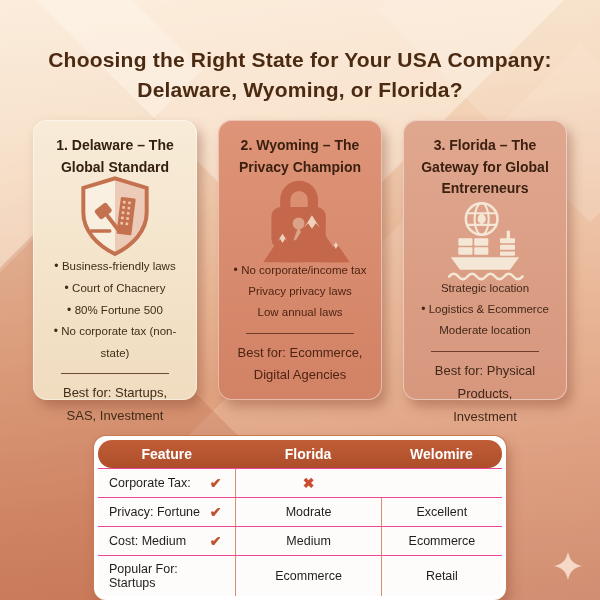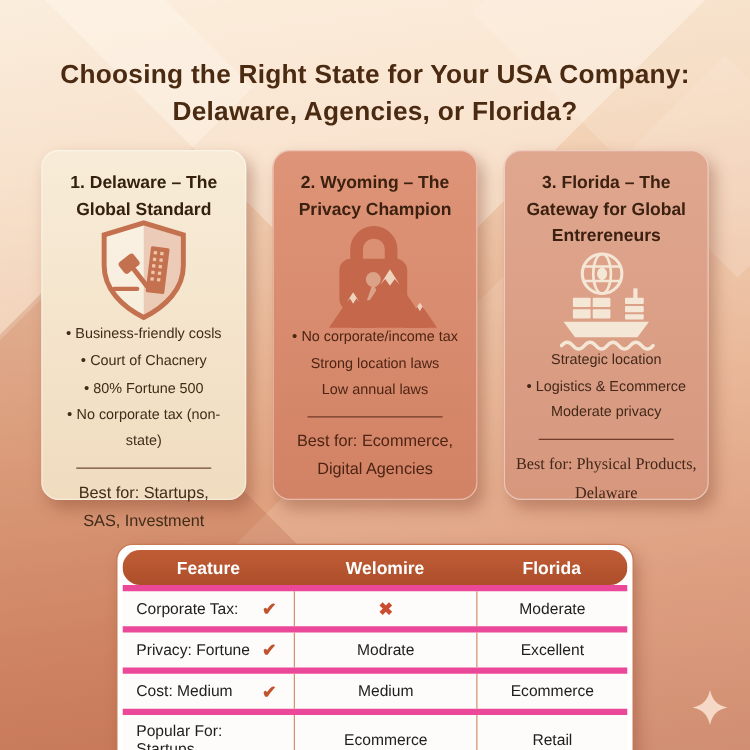--- a/index.html
+++ b/index.html
@@ -32,52 +32,52 @@
   .card-wyoming .card-heading,.card-florida .card-heading{color:#3c2010;}
   .icon-box{flex:1;display:flex;align-items:center;justify-content:center;min-height:78px;}
   .points{font-size:11.5px;line-height:1.8;color:#402c18;}
   .card-wyoming .points{color:#4d2413;}
   .card-florida .points{color:#43281a;text-align:center;}
   .point[data-bulleted="true"]::before{content:"• ";font-size:12px;}
   .divider{width:74%;margin:10px auto 8px auto;border-top:1.4px solid rgba(95,45,28,0.85);}
   .card-delaware .divider{border-top-color:#6f4a32;}
   .best-for{font-size:13px;line-height:1.75;color:#402c18;}
   .card-wyoming .best-for{color:#4d2413;}
-  .card-florida .best-for{color:#43281a;font-family:Liberation Serif, serif;}
+  .card-florida .best-for{color:#43281a;}
   .best-for span{display:block;}
 
   .table-wrap{position:absolute;left:94px;top:436px;width:412px;background:#fdfcfa;
     border:4px solid #ffffff;border-radius:12px;box-sizing:border-box;overflow:hidden;
     box-shadow:0 0 0 1px #c97a55, 4px 6px 12px rgba(125,55,35,0.35);}
   .t-row{display:grid;grid-template-columns:34% 36% 30%;}
   .t-header{background:linear-gradient(180deg,#c05d37 0%,#ad4e2a 100%);color:#ffffff;
     font-weight:bold;font-size:14px;border-radius:14px;}
   .t-hcell{padding:6px 4px;text-align:center;}
-  .t-body .t-row{border-top:5px solid #ec4899;font-size:12.5px;color:#1e1e1e;}
+  .t-body .t-row{border-top:1px solid #ec4899;font-size:12.5px;color:#1e1e1e;}
   .t-cell{padding:6px 8px;display:flex;align-items:center;justify-content:center;}
   .t-cell + .t-cell{border-left:1px solid #d9906f;}
   .t-feature{justify-content:space-between;text-align:left;padding-left:11px;padding-right:14px;}
   .mark{color:#c0532e;font-weight:bold;font-size:14px;}
   .cross{color:#c94e30;font-weight:bold;font-size:14px;}
 
   .sparkle{position:absolute;left:553px;top:551px;}
 </style>
 </head>
 <body>
 
 <div class="canvas">
   <div class="bg-shape bg-d1"></div>
   <div class="bg-shape bg-d2"></div>
   <div class="bg-shape bg-d3"></div>
   <div class="bg-shape bg-d4"></div>
   <div class="bg-shape bg-d5"></div>
 
   <h1 class="title">
     <span>Choosing the Right State for Your USA Company:</span>
-    <span>Delaware, Agencies, or Florida?</span>
+    <span>Delaware, Wyoming, or Florida?</span>
   </h1>
 
   <div class="cards">
 
     <div class="card card-delaware">
       <div class="card-heading">1. Delaware – The Global Standard</div>
       <div class="icon-box">
         <svg width="96" height="88" viewBox="0 0 100 100" aria-hidden="true">
           <path d="M50 6 L86 17 V45 C86 66 70 82 50 92 C30 82 14 66 14 45 V17 Z" fill="rgba(255,255,255,0.35)"></path>
           <path d="M50 6 L86 17 V45 C86 66 70 82 50 92 Z" fill="rgba(205,120,88,0.30)"></path>
@@ -98,21 +98,21 @@
             </g>
           </g>
           <g transform="rotate(-38 38 44)" fill="#c4714f">
             <rect x="29" y="36" width="17" height="13" rx="3"></rect>
             <rect x="35.5" y="48" width="4.5" height="23" rx="2"></rect>
           </g>
           <rect x="21" y="64" width="25" height="4" rx="2" fill="#c4714f"></rect>
         </svg>
       </div>
       <div class="points">
-        <div class="point" data-bulleted="true"><span>Business-friendly cosls</span></div>
+        <div class="point" data-bulleted="true"><span>Business-friendly laws</span></div>
         <div class="point" data-bulleted="true"><span>Court of Chacnery</span></div>
         <div class="point" data-bulleted="true"><span>80% Fortune 500</span></div>
         <div class="point" data-bulleted="true"><span>No corporate tax (non-state)</span></div>
       </div>
       <div class="divider"></div>
       <div class="best-for">
         <span>Best for: Startups,</span>
         <span>SAS, Investment</span>
       </div>
     </div>
@@ -128,21 +128,21 @@
           <path d="M15 97 L36 66 L57 97 Z" fill="#c4674a"></path>
           <path d="M30.5 74.5 L36 66 L41.5 74.5 L38.8 71.5 L36 76 L33.2 71.5 Z" fill="#eed2bc"></path>
           <path d="M35 97 L68 46 L102 97 Z" fill="#c4674a"></path>
           <path d="M59.5 59.5 L68 46 L76.5 59.5 L72.2 54.5 L68 60.5 L63.8 54.5 Z" fill="#eed2bc"></path>
           <path d="M79 97 L94 75 L109 97 Z" fill="#c4674a"></path>
           <path d="M89.5 81.5 L94 75 L98.5 81.5 L96.2 78.8 L94 82.5 L91.8 78.8 Z" fill="#eed2bc"></path>
         </svg>
       </div>
       <div class="points">
         <div class="point" data-bulleted="true"><span>No corporate/income tax</span></div>
-        <div class="point" data-bulleted="false"><span>Strong location laws</span></div>
+        <div class="point" data-bulleted="false"><span>Privacy privacy laws</span></div>
         <div class="point" data-bulleted="false"><span>Low annual laws</span></div>
       </div>
       <div class="divider"></div>
       <div class="best-for">
         <span>Best for: Ecommerce,</span>
         <span>Digital Agencies</span>
       </div>
     </div>
 
     <div class="card card-florida">
@@ -165,46 +165,45 @@
             <rect x="78" y="57" width="18" height="6" rx="1"></rect>
             <rect x="78" y="65" width="18" height="5" rx="1"></rect>
           </g>
           <path d="M19 72 H101 L90 87 H30 Z" fill="#f5e7d6"></path>
           <path d="M17 95 q5.5 -6.5 11 0 t11 0 t11 0 t11 0 t11 0 t11 0 t11 0 t11 0" fill="none" stroke="#f5e7d6" stroke-width="3.2" stroke-linecap="round"></path>
         </svg>
       </div>
       <div class="points">
         <div class="point" data-bulleted="false"><span>Strategic location</span></div>
         <div class="point" data-bulleted="true"><span>Logistics &amp; Ecommerce</span></div>
-        <div class="point" data-bulleted="false"><span>Moderate privacy</span></div>
+        <div class="point" data-bulleted="false"><span>Moderate location</span></div>
       </div>
       <div class="divider"></div>
       <div class="best-for">
         <span>Best for: Physical Products,</span>
-        <span>Delaware</span>
+        <span>Investment</span>
       </div>
     </div>
   </div>
 
   <div class="table-wrap">
     <div class="t-row t-header">
       <div class="t-hcell">Feature</div>
+      <div class="t-hcell">Florida</div>
       <div class="t-hcell">Welomire</div>
-      <div class="t-hcell">Florida</div>
     </div>
     <div class="t-body">
       <div class="t-row">
         <div class="t-cell t-feature">
           <span>Corporate Tax:</span>
           <span class="mark">✔</span>
         </div>
         <div class="t-cell">
           <span class="cross">✖</span>
         </div>
-        <div class="t-cell">Moderate</div>
       </div>
       <div class="t-row">
         <div class="t-cell t-feature">
           <span>Privacy: Fortune</span>
           <span class="mark">✔</span>
         </div>
         <div class="t-cell">Modrate</div>
         <div class="t-cell">Excellent</div>
       </div>
       <div class="t-row">

